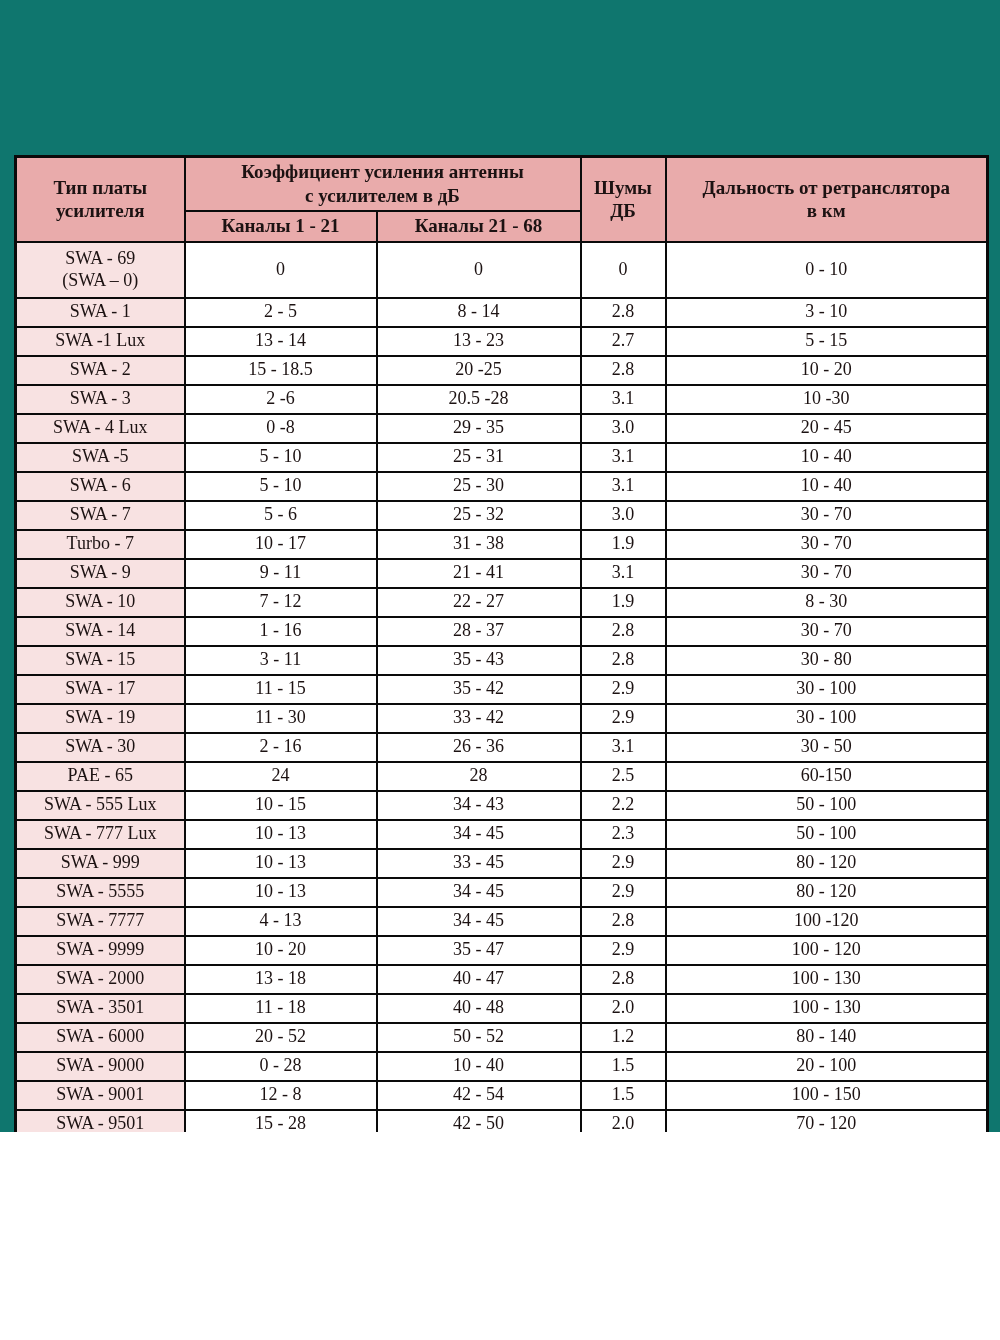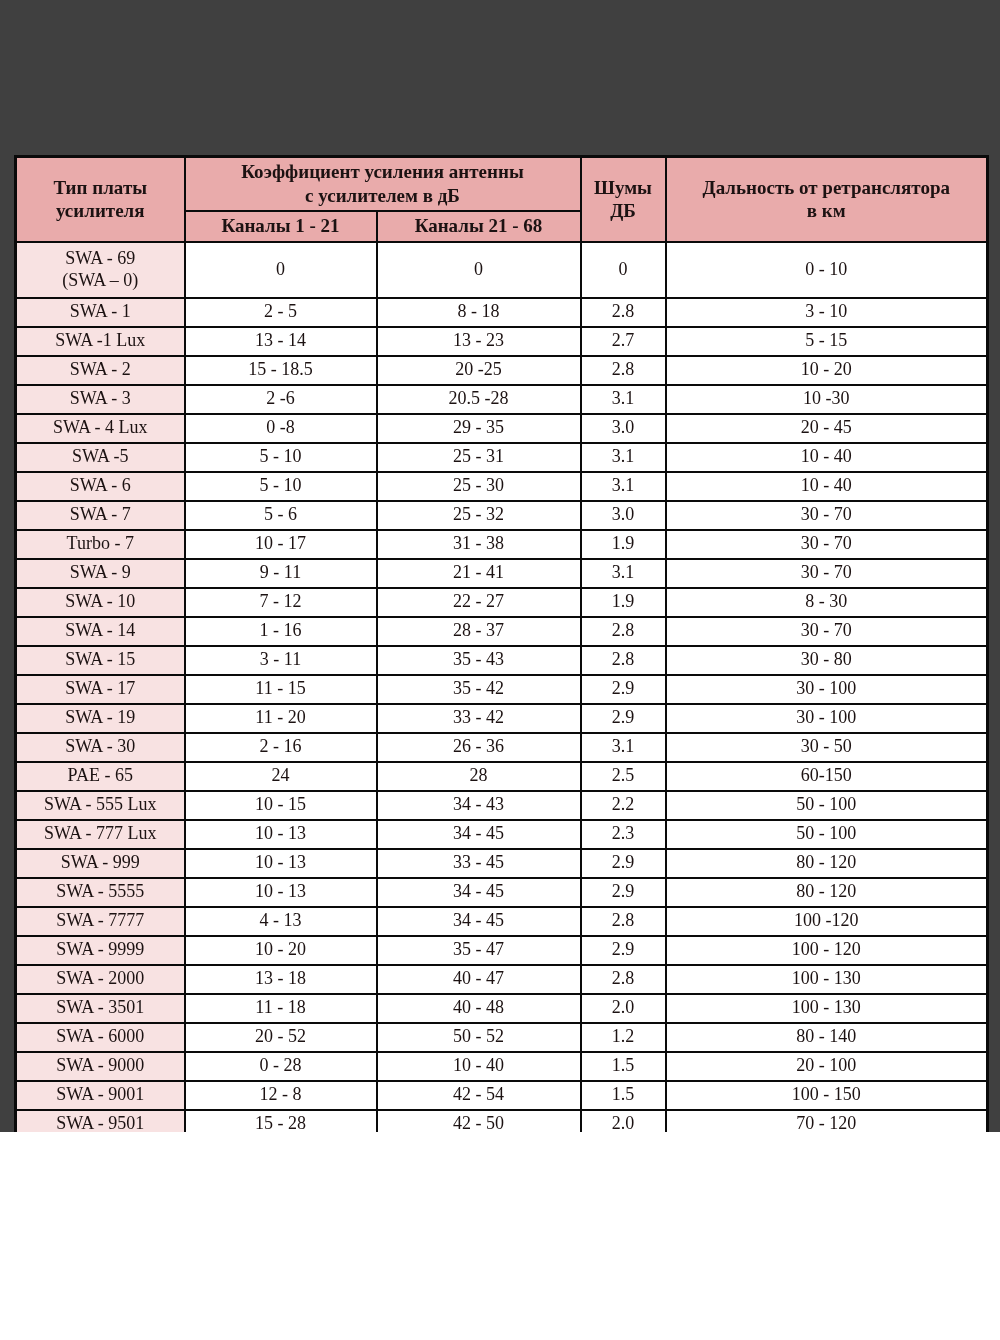--- a/index.html
+++ b/index.html
@@ -5,21 +5,21 @@
   html, body {
     margin: 0;
     padding: 0;
     background: #ffffff;
     font-family: "Liberation Serif", "DejaVu Serif", serif;
   }
   .page {
     position: relative;
     width: 1000px;
     height: 1132px;
-    background: #404040;
+    background: #0f766e;
     overflow: hidden;
   }
   table.spec-table {
     position: absolute;
     left: 14px;
     top: 155px;
     width: 972px;
     border-collapse: collapse;
     table-layout: fixed;
   }
@@ -93,21 +93,21 @@
     <td class="c-type">SWA - 69
 (SWA – 0)</td>
     <td class="c-num">0</td>
     <td class="c-num">0</td>
     <td class="c-num">0</td>
     <td class="c-num">0 - 10</td>
   </tr>
         <tr>
     <td class="c-type">SWA - 1</td>
     <td class="c-num">2 - 5</td>
-    <td class="c-num">8 - 18</td>
+    <td class="c-num">8 - 14</td>
     <td class="c-num">2.8</td>
     <td class="c-num">3 - 10</td>
   </tr>
         <tr>
     <td class="c-type">SWA -1 Lux</td>
     <td class="c-num">13 - 14</td>
     <td class="c-num">13 - 23</td>
     <td class="c-num">2.7</td>
     <td class="c-num">5 - 15</td>
   </tr>
@@ -190,21 +190,21 @@
   </tr>
         <tr>
     <td class="c-type">SWA - 17</td>
     <td class="c-num">11 - 15</td>
     <td class="c-num">35 - 42</td>
     <td class="c-num">2.9</td>
     <td class="c-num">30 - 100</td>
   </tr>
         <tr>
     <td class="c-type">SWA - 19</td>
-    <td class="c-num">11 - 20</td>
+    <td class="c-num">11 - 30</td>
     <td class="c-num">33 - 42</td>
     <td class="c-num">2.9</td>
     <td class="c-num">30 - 100</td>
   </tr>
         <tr>
     <td class="c-type">SWA - 30</td>
     <td class="c-num">2 - 16</td>
     <td class="c-num">26 - 36</td>
     <td class="c-num">3.1</td>
     <td class="c-num">30 - 50</td>

